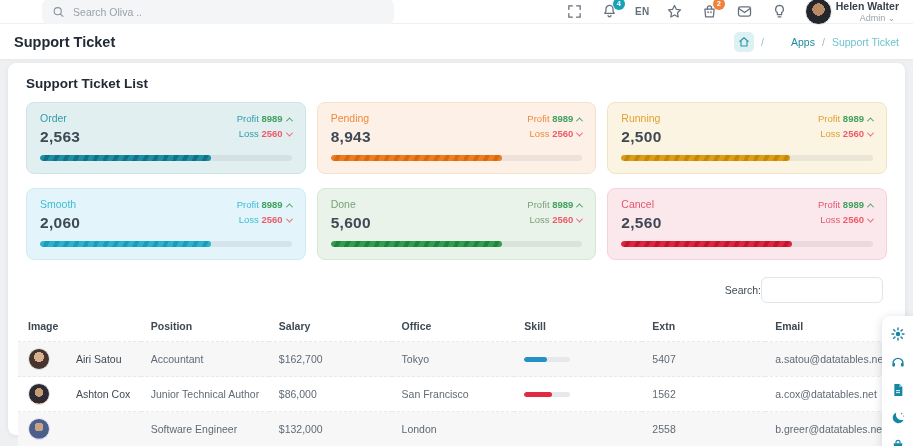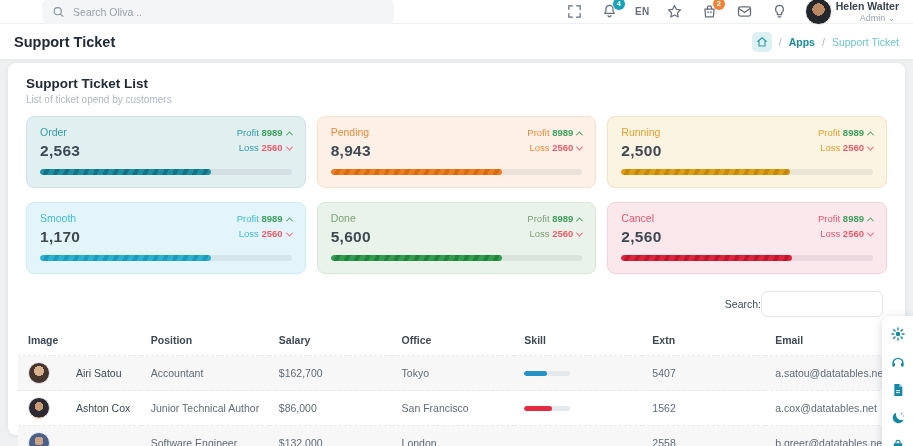--- a/index.html
+++ b/index.html
@@ -23,21 +23,21 @@
   .uname { font-size:10.5px; font-weight:bold; color:#38424d; line-height:1.25; }
   .urole { font-size:9px; color:#9aa3ad;margin-left:24px; }
 
   
   .titlebar { height:35px; background:#fff; display:flex; align-items:center; justify-content:space-between; padding:0 14px; box-shadow:0 1px 2px rgba(30,40,50,.04); }
   .pg-title { font-size:14.5px; font-weight:bold; color:#222b35; }
   .crumbs { display:flex; align-items:center; gap:7px; font-size:10.5px; }
   .home-chip { width:20px; height:20px; border-radius:5px; background:#ddf0f2; color:#2a9aa8; display:flex; align-items:center; justify-content:center; cursor:pointer; }
   .home-chip svg { width:12px; height:12px; }
   .crumb-sep { color:#9fb9bd; }
-  .crumb-apps { color:#1d8a9c; font-weight:bold; cursor:pointer; }
+  .crumb-apps { color:#1d8a9c; font-weight:normal; cursor:pointer;margin-left:20px; }
   .crumb-cur { color:#6fc3cd; }
 
   
   .maincard { margin:4px 8px 0; background:#fff; border-radius:8px; box-shadow:0 1px 5px rgba(30,40,50,.07); padding:13px 10px 0; height:372px; }
   .card-title { font-size:13.5px; font-weight:bold; color:#222b35; padding-left:8px; }
   .card-sub { font-size:10px; color:#aeb6bf; padding-left:8px; margin-top:3px; }
 
   
   .stats { display:grid; grid-template-columns:repeat(3,1fr); gap:14px 11px; padding:11px 8px 0; }
   .stat { border-radius:8px; padding:9px 13px 12px; background:var(--bg); border:1px solid var(--bd); }
@@ -157,21 +157,20 @@
     </span>
     <span class="crumb-sep">/</span>
     <span class="crumb-apps">Apps</span>
     <span class="crumb-sep">/</span>
     <span class="crumb-cur">Support Ticket</span>
   </div>
 </div>
 
 <div class="maincard">
   <div class="card-title">Support Ticket List</div>
-  <div class="card-sub">List of ticket opend by customers</div>
 
   <div class="stats">
 
     <div class="stat stat-order">
       <div class="s-top">
         <div>
             <div class="s-label">Order</div>
              <div class="s-value">2,563</div>
           </div>
         <div>
@@ -213,21 +212,21 @@
       </div>
       <div class="p-track">
           <div class="p-fill" style="width: 67%;"></div>
         </div>
     </div>
 
     <div class="stat stat-smooth">
       <div class="s-top">
         <div>
             <div class="s-label">Smooth</div>
-             <div class="s-value">1,170</div>
+             <div class="s-value">2,060</div>
           </div>
         <div>
           <div class="s-line"><span>Profit</span> <span class="s-profit">8989</span><i class="chev up"></i></div>
           <div class="s-line"><span>Loss</span> <span class="s-loss">2560</span><i class="chev down"></i></div>
         </div>
       </div>
       <div class="p-track">
           <div class="p-fill" style="width: 68%;"></div>
         </div>
     </div>

